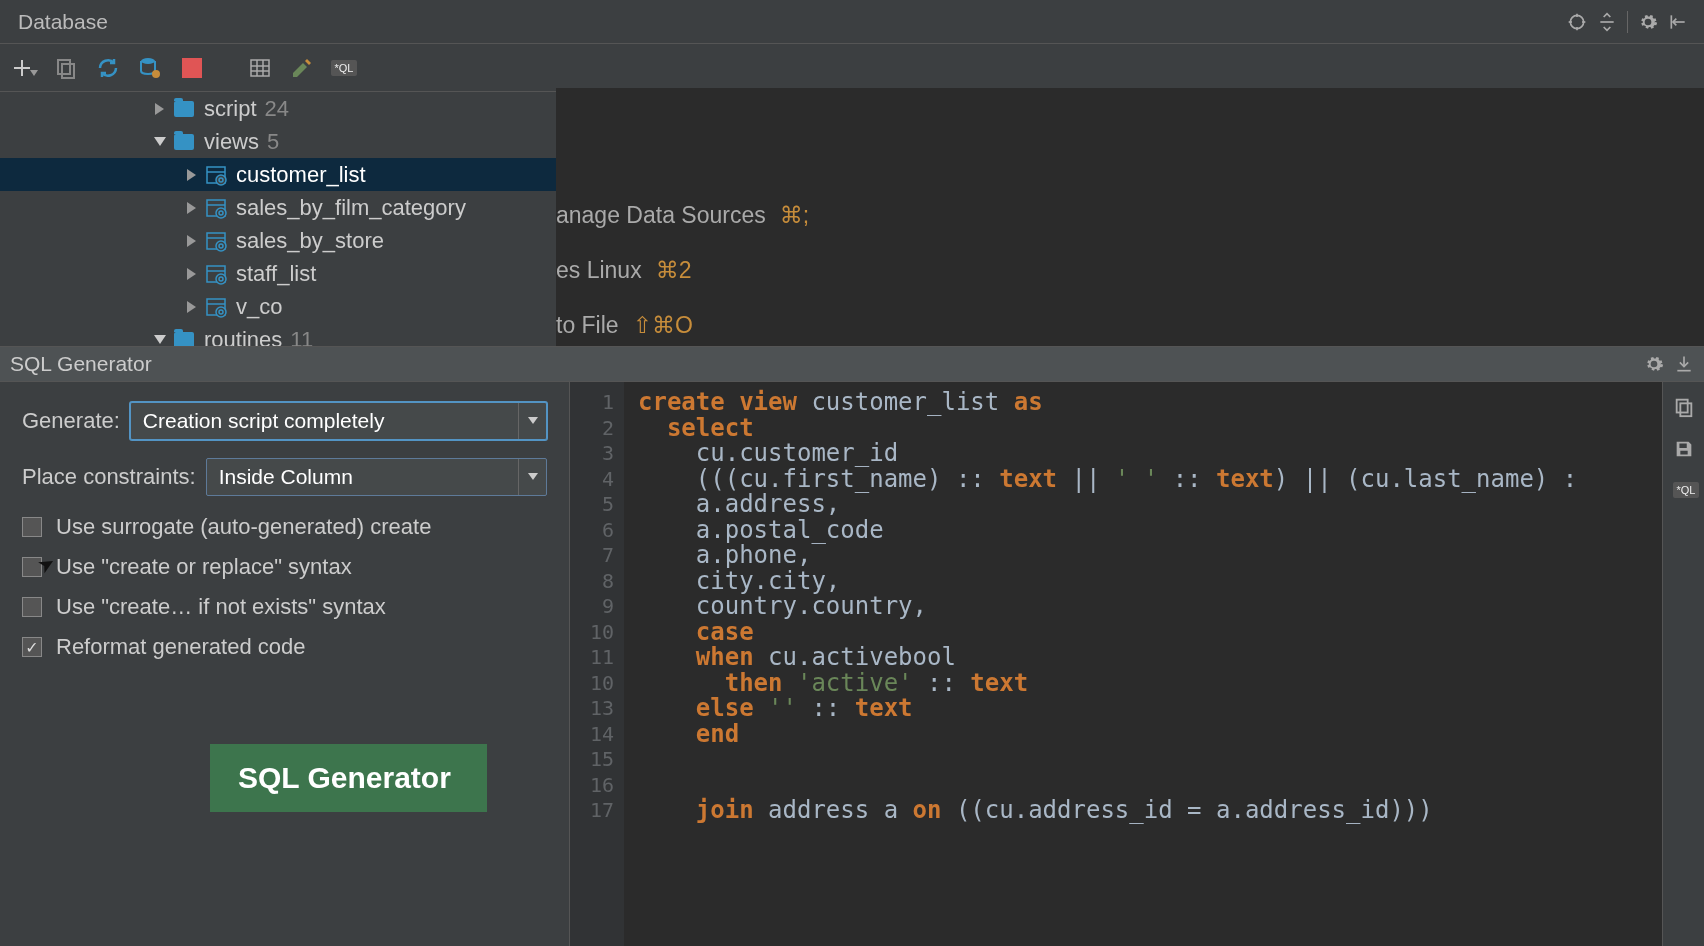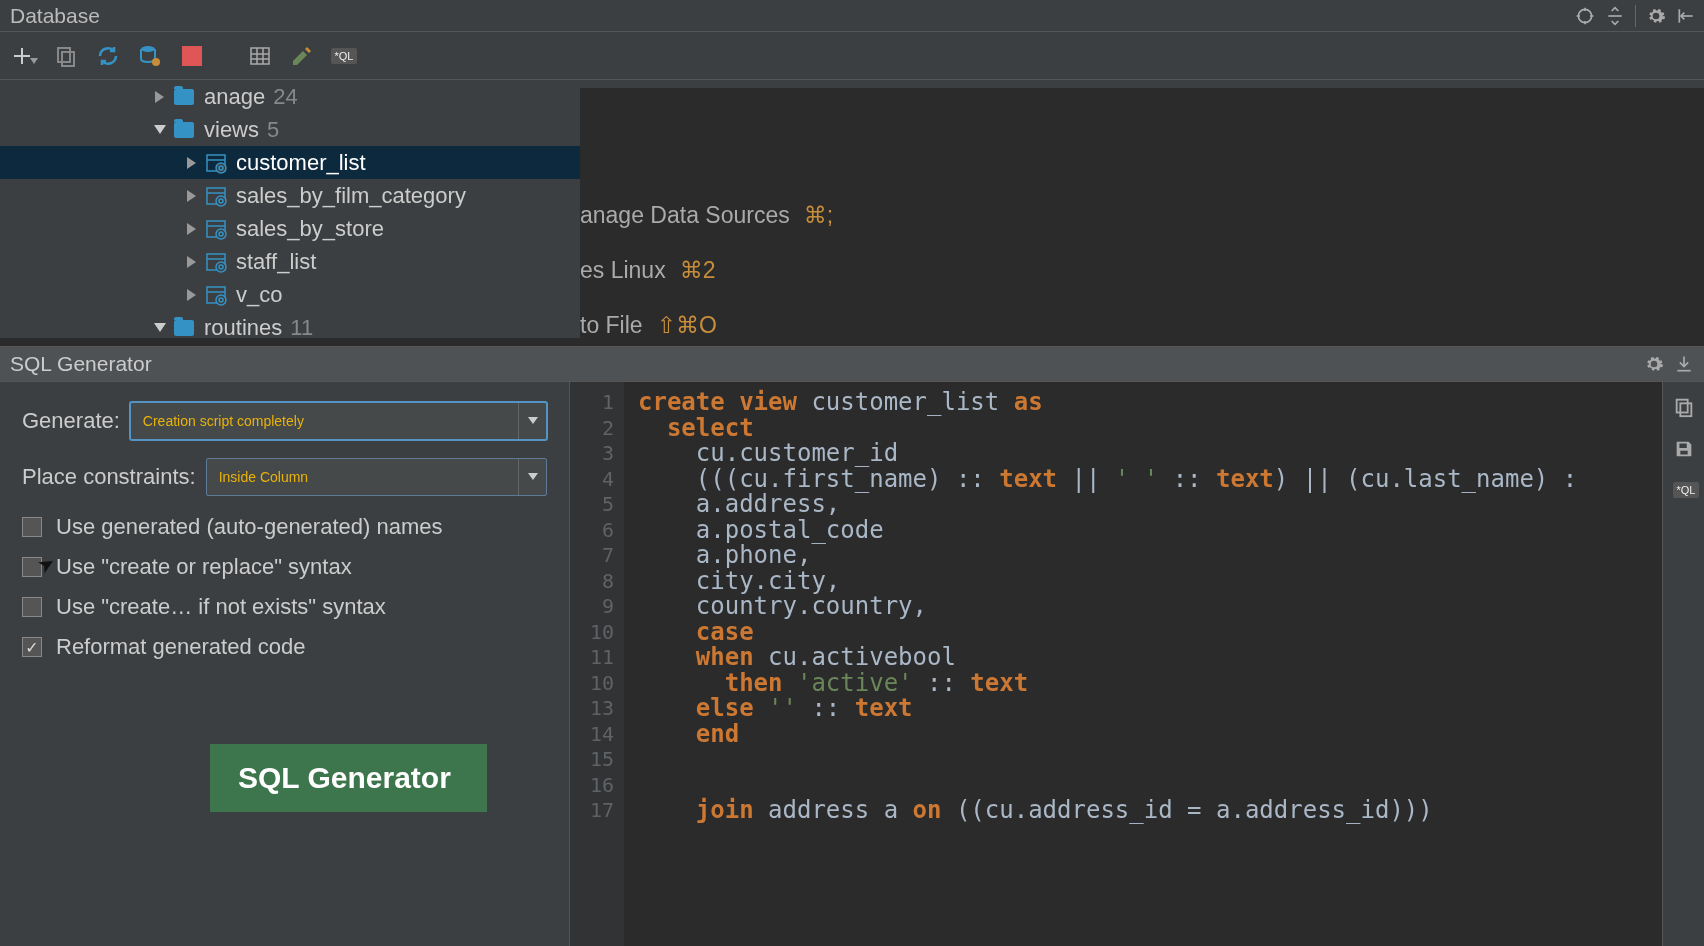--- a/index.html
+++ b/index.html
@@ -1,19 +1,19 @@
 <!DOCTYPE html>
 <html><head>
 <meta charset="utf-8">
 <style>
 * { margin: 0; padding: 0; box-sizing: border-box; }
 body { font-family: -apple-system, BlinkMacSystemFont, "Segoe UI", sans-serif; background: #2b2b2b; color: #a9b7c6; width: 1704px; height: 946px; overflow: hidden; position: relative; }
 
 
-.db-header { display: flex; align-items: center; height: 32px; background: #3c3f41; border-bottom: 1px solid #555; padding: 0 8px; }
+.db-header { display: flex; align-items: center; height: 44px; background: #3c3f41; border-bottom: 1px solid #555; padding: 0 16px; }
 .db-header-title { font-size: 21px; color: #bbb; flex: 1; padding-left: 2px; }
 .db-header-icons { display: flex; gap: 10px; align-items: center; }
 .hdr-icon { width: 20px; height: 20px; display: flex; align-items: center; justify-content: center; color: #aaa; cursor: pointer; }
 .hdr-icon svg { width: 20px; height: 20px; }
 .hdr-sep { width: 1px; height: 22px; background: #666; }
 
 
 .db-toolbar { display: flex; align-items: center; height: 48px; background: #3c3f41; border-bottom: 1px solid #555; padding: 0 10px; gap: 14px; }
 .tb-icon { width: 28px; height: 28px; display: flex; align-items: center; justify-content: center; cursor: pointer; }
 .tb-icon svg { width: 24px; height: 24px; }
@@ -25,36 +25,36 @@
 .tree-row { display: flex; align-items: center; height: 33px; font-size: 22px; color: #ccc; cursor: pointer; }
 .tree-row.selected { background: #0d293e; color: #fff; }
 .tree-arrow { width: 16px; display: flex; justify-content: center; color: #888; }
 .tree-icon { width: 24px; height: 20px; margin: 0 8px 0 4px; display: flex; align-items: center; justify-content: center; }
 .tree-label { }
 .tree-count { color: #888; margin-left: 8px; }
 .folder-icon { width: 20px; height: 16px; background: #3592c4; border-radius: 2px; position: relative; }
 .folder-icon::before { content: ''; position: absolute; top: -3px; left: 0; width: 9px; height: 3px; background: #3592c4; border-radius: 2px 2px 0 0; }
 
 
-.right-area { position: absolute; left: 580px; top: 88px; right: 0; height: 258px; background: #2b2b2b; }
+.right-area { position: absolute; left: 556px; top: 88px; right: 0; height: 258px; background: #2b2b2b; }
 .hint-row { display: flex; align-items: center; font-size: 23px; color: #aaa; margin: 28px 0 24px 0; }
 .hint-shortcut { color: #c78d3b; margin-left: 14px; }
 
 
 .sqlg-header { position: absolute; left: 0; top: 346px; right: 0; height: 36px; background: #4e5254; border-top: 1px solid #555; border-bottom: 1px solid #555; display: flex; align-items: center; padding: 0 10px; }
 .sqlg-title { font-size: 21px; color: #ccc; flex: 1; }
 
 
 .sqlg-body { position: absolute; left: 0; top: 382px; right: 0; bottom: 0; display: flex; background: #3c3f41; }
 .sqlg-left { width: 570px; padding: 20px 22px; border-right: 1px solid #555; }
 .sqlg-right { flex: 1; display: flex; background: #2b2b2b; }
 
 .form-row { display: flex; align-items: center; margin-bottom: 18px; font-size: 22px; color: #ccc; }
 .form-row label { margin-right: 10px; }
-.sel { flex: 1; border: 1px solid #5e7a99; background: #45494a; color: #eab308; height: 38px; display: flex; align-items: center; padding: 0 12px; position: relative; font-size: 14px; border-radius: 2px; }
+.sel { flex: 1; border: 1px solid #5e7a99; background: #45494a; color: #ffffff; height: 38px; display: flex; align-items: center; padding: 0 12px; position: relative; font-size: 21px; border-radius: 2px; }
 .sel.focused { border-color: #5394c4; box-shadow: 0 0 0 1px #5394c4; }
 .sel .caret { position: absolute; right: 0; top: 0; bottom: 0; width: 28px; border-left: 1px solid #666; display: flex; align-items: center; justify-content: center; }
 
 .chk-row { display: flex; align-items: center; font-size: 22px; color: #ccc; margin-bottom: 14px; cursor: pointer; }
 .chk { width: 20px; height: 20px; border: 1px solid #888; background: #555; margin-right: 14px; display: flex; align-items: center; justify-content: center; }
 .chk.checked::before { content: '✓'; color: #ddd; font-size: 16px; }
 
 
 .gutter { width: 54px; background: #313335; text-align: right; padding: 8px 10px 0 0; font-family: "Menlo", "Consolas", monospace; font-size: 20px; color: #606366; line-height: 25.5px; }
 .code { flex: 1; padding: 8px 0 0 14px; font-family: "Menlo", "Consolas", monospace; font-size: 24px; color: #a9b7c6; line-height: 25.5px; white-space: pre; overflow: hidden; }
@@ -165,21 +165,21 @@
 <div class="db-tree" id="tree">
     <div class="tree-row" style="padding-left: 152px;">
       <span class="tree-arrow">
         <svg width="10" height="12" viewBox="0 0 10 12">
           <polygon points="0,0 9,6 0,12" fill="#999"></polygon>
         </svg>
       </span>
       <span class="tree-icon">
         <span class="folder-icon"></span>
       </span>
-      <span class="tree-label">anage</span>
+      <span class="tree-label">script</span>
       <span class="tree-count">24</span>
     </div>
     <div class="tree-row" style="padding-left: 152px;">
       <span class="tree-arrow">
         <svg width="12" height="10" viewBox="0 0 12 10">
           <polygon points="0,0 12,0 6,9" fill="#ccc"></polygon>
         </svg>
       </span>
       <span class="tree-icon">
         <span class="folder-icon"></span>
@@ -334,21 +334,21 @@
         <span>Inside Column</span>
         <span class="caret">
             <svg width="10" height="8" viewBox="0 0 10 8">
               <polygon points="0,0 10,0 5,7" fill="#ccc"></polygon>
             </svg>
           </span>
       </div>
     </div>
     <div class="chk-row">
       <span class="chk"></span>
-        <span>Use generated (auto-generated) names</span>
+        <span>Use surrogate (auto-generated) create</span>
     </div>
     <div class="chk-row">
       <span class="chk"></span>
         <span>Use "create or replace" syntax</span>
     </div>
     <div class="chk-row">
       <span class="chk"></span>
         <span>Use "create… if not exists" syntax</span>
     </div>
     <div class="chk-row">

